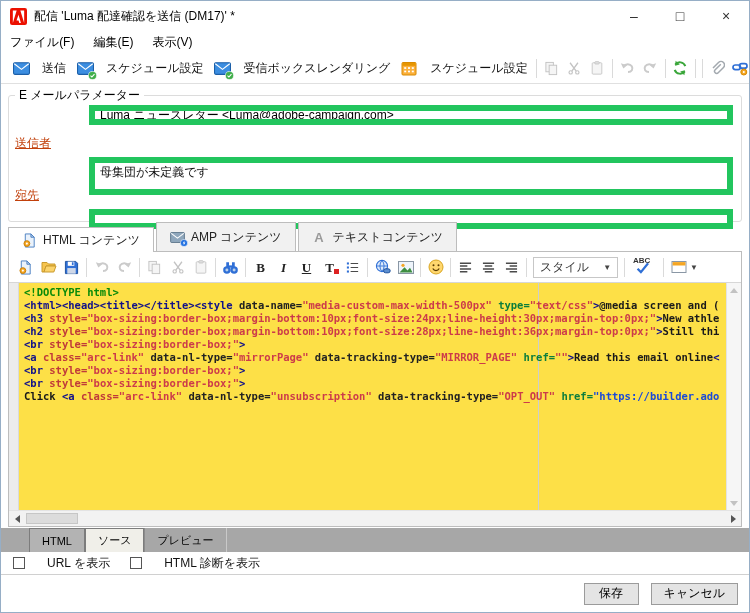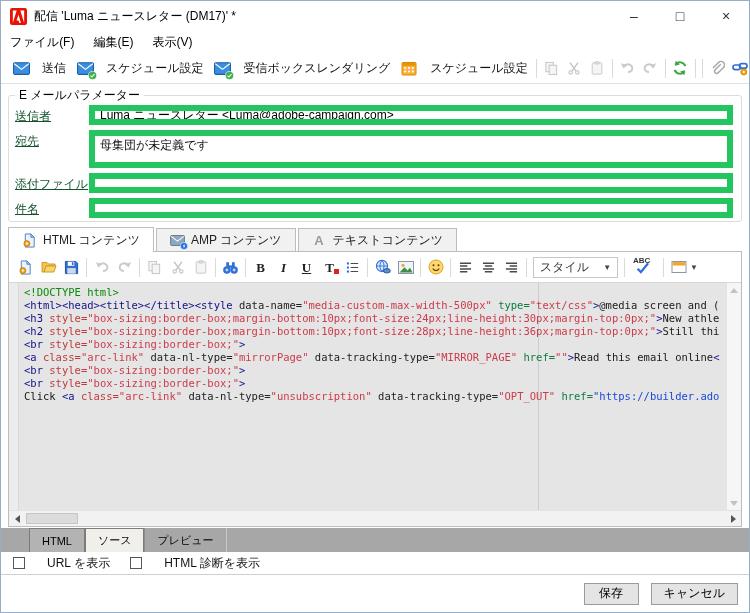--- a/index.html
+++ b/index.html
@@ -29,28 +29,28 @@
   .sep { width:1px; height:19px; background:#dadada; margin:0 3px; flex:none; }
   .badge { position:absolute; right:-3px; bottom:-3px; width:9px; height:9px; }
   .amp-badge { position:absolute; right:-3px; bottom:-2px; width:8px; height:8px; }
 
   
   .params-wrap { flex:none; padding:3px 7px 4px 7px; height:142px; }
   fieldset.params { border:1px solid #dcdcdc; border-radius:3px; margin:0; height:100%;
                     padding:1px 8px 4px 6px; }
   fieldset.params legend { padding:0 4px; font-size:12px; color:#000; }
   .frow { display:flex; align-items:flex-start; margin-bottom:5px; }
-  .flabel { width:74px; flex:none; padding-top:3px; color:#14532d; text-decoration:underline; cursor:pointer; }
+  .flabel { width:74px; flex:none; padding-top:3px; color:#c2410c; text-decoration:underline; cursor:pointer;margin-top:27px; }
   .fctl { flex:1; border:6px solid #22c55e; background:#fff; font-family:inherit; font-size:12px;
           padding:2px 5px; height:20px; margin:0; }
   .fbox { height:38px; overflow:hidden; line-height:15px; }
 
   
   .ctabs { display:flex; align-items:flex-end; padding:0 0 0 7px; height:25px; flex:none; position:relative; z-index:2; }
-  .ctab { display:flex; align-items:center; gap:6px; padding:0 13px; height:23px;
+  .ctab { display:flex; align-items:center; gap:6px; padding:0 13px; height:29px;
           border:1px solid #bdbdbd; border-bottom:none; background:#f1f1f1; margin-right:2px; color:#222; }
   .ctab.active { background:#fff; height:25px; margin-bottom:-1px; }
   .ctab-ic { width:15px; height:15px; display:flex; align-items:center; justify-content:center; position:relative; }
   .letterA { font-weight:bold; color:#9a9a9a; font-size:13px; }
 
   
   .frame { flex:1; margin:0 7px; border:1px solid #bdbdbd; display:flex; flex-direction:column; background:#fff; min-height:0; }
   .etoolbar { height:31px; flex:none; display:flex; align-items:center; padding:0 5px; border-bottom:1px solid #d7d7d7; }
   .ebtn { width:23px; height:22px; display:flex; align-items:center; justify-content:center; flex:none; }
   .ebtn.wide { width:auto; padding:0 4px; gap:3px; }
@@ -60,21 +60,21 @@
   .under-ic { font-family:"Liberation Serif",serif; font-weight:bold; text-decoration:underline; }
   .tcolor { position:relative; font-family:"Liberation Serif",serif; font-weight:bold; }
   .tcolor .sq { position:absolute; right:-5px; bottom:0; width:5px; height:5px; background:#d22; }
   .styledrop { display:flex; align-items:center; gap:14px; border:1px solid #c7c7c7; background:#fff;
                height:21px; padding:0 6px; margin:0 3px; color:#333; }
   .caret { font-size:8px; color:#444; }
   .spell { position:relative; width:24px; height:22px; }
   .spell .abc { position:absolute; top:0; left:1px; font-size:8px; font-weight:bold; color:#333; letter-spacing:0; }
 
   
-  .codewrap { flex:1; position:relative; background:#e5e5e5; min-height:0; overflow:hidden; }
+  .codewrap { flex:1; position:relative; background:#fde047; min-height:0; overflow:hidden;font-weight:bold; }
   .gutter { position:absolute; left:0; top:0; bottom:15px; width:10px; background:#ececec; border-right:1px solid #dadada; }
   .code-lines { position:absolute; left:15px; top:3px; right:16px; bottom:16px;
                 font-family:"DejaVu Sans Mono","Liberation Mono",monospace; font-size:10.5px; line-height:13px;
                 white-space:pre; overflow:hidden; cursor:text; }
   .code-line { height:13px; }
   .tok-d { color:#098a09; }
   .tok-t { color:#10108a; }
   .tok-a { color:#c03a3a; }
   .tok-n { color:#222; }
   .tok-g { color:#0c7d3c; }
@@ -117,21 +117,21 @@
 
 <div class="window">
 
   <div class="titlebar">
     <span class="app-icon">
       <svg viewBox="0 0 24 24" width="17" height="17">
           <rect width="24" height="24" rx="3" fill="#eb1000"></rect>
           <path d="M14.6 3.5h5.4V21L14.6 3.5zM9.4 3.5H4V21L9.4 3.5zM12 9.6l3.4 11.4h-2.3l-1-3.4H9.2L12 9.6z" fill="#fff"></path>
         </svg>
     </span>
-    <span class="title-text">配信 'Luma ニュースレター (DM17)' *</span>
+    <span class="title-text">配信 'Luma 配達確認を送信 (DM17)' *</span>
     <div class="win-controls">
       <span class="win-btn">–</span>
       <span class="win-btn">□</span>
       <span class="win-btn">×</span>
     </div>
   </div>
 
   <div class="menubar">
     <span class="menu-item">ファイル(F)</span>
     <span class="menu-item">編集(E)</span>

